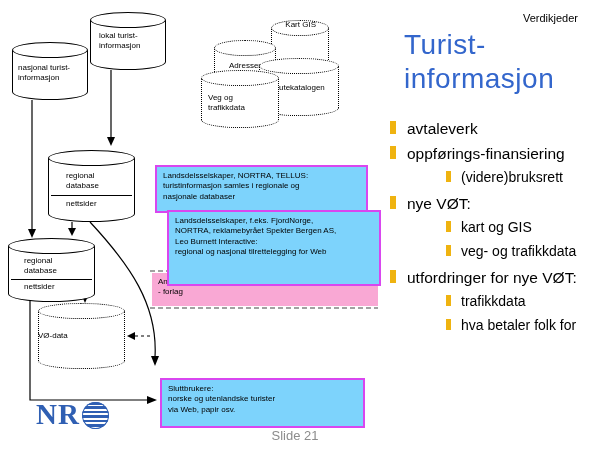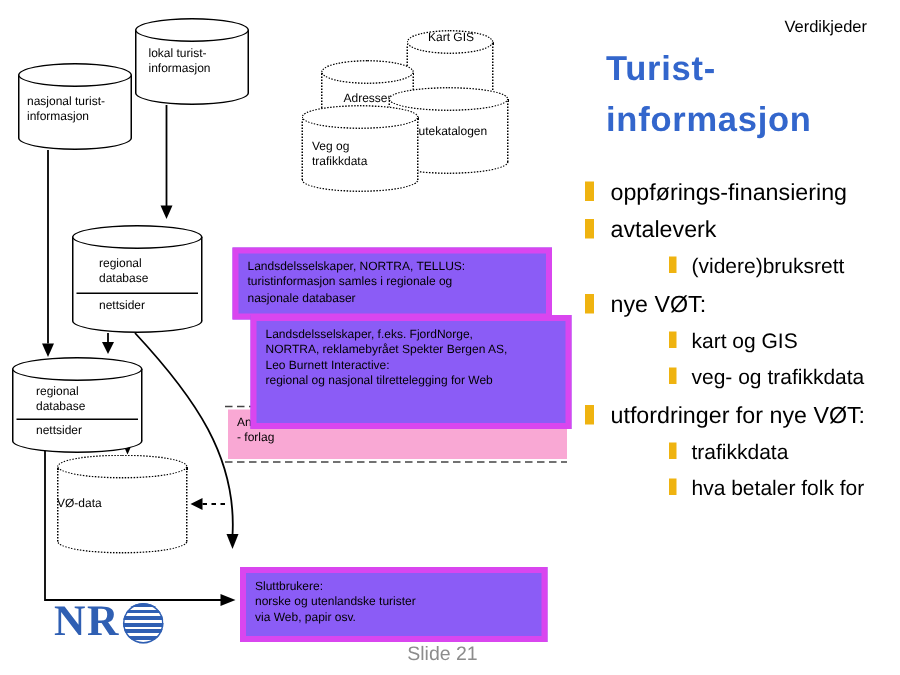--- a/index.html
+++ b/index.html
@@ -14,31 +14,31 @@
   .cyl-top,.cyl-bottom,.cyl-shell{position:absolute;background:#fff;box-sizing:border-box;}
   .cyl-top{left:0;right:0;top:0;height:16px;border:1.4px solid #000;border-radius:50%;z-index:3;}
   .cyl-shell{left:0;right:0;top:8px;bottom:8px;border-left:1.4px solid #000;border-right:1.4px solid #000;z-index:2;}
   .cyl-bottom{left:0;right:0;bottom:0;height:16px;border:1.4px solid #000;border-radius:50%;z-index:1;}
   .cyl.dotted .cyl-top,.cyl.dotted .cyl-bottom{border:1.6px dotted #000;}
   .cyl.dotted .cyl-shell{border-left:1.6px dotted #000;border-right:1.6px dotted #000;}
   .cyl-label{position:absolute;z-index:4;font-size:8px;line-height:1.25;}
   .cyl-div{position:absolute;z-index:4;left:3px;right:3px;border-top:1.1px solid #000;}
 
   
-  .note{position:absolute;z-index:5;background:#8b5cf6;border:4px solid #d946ef;
+  .note{position:absolute;z-index:5;background:#7dd3fc;border:2px solid #d946ef;
         font-size:8px;line-height:1.3;padding:4px 6px;box-sizing:border-box;}
   .note.noborder{border:none;background:#f9a8d4;z-index:4;}
 
   
   #connectors{position:absolute;left:0;top:0;z-index:1;pointer-events:none;}
 
   
   .eyebrow{position:absolute;top:12px;right:22px;font-size:11px;z-index:6;}
-  .title{position:absolute;left:404px;top:28px;width:190px;font-size:23px;line-height:34px;
-         font-weight:bold;color:#3366CC;letter-spacing:0.5px;z-index:6;}
+  .title{position:absolute;left:404px;top:28px;width:190px;font-size:28px;line-height:34px;
+         font-weight:normal;color:#3366CC;letter-spacing:0.5px;z-index:6;}
   .bullets{position:absolute;left:390px;top:119px;width:202px;z-index:6;}
   .b1,.b2{display:flex;align-items:flex-start;margin-bottom:6px;}
   .b1{font-size:15.5px;line-height:1.23;}
   .b2{font-size:14px;line-height:1.25;margin-left:44px;margin-bottom:7px;padding-left:12px;}
   .mk{flex:none;background:#EFB310;display:inline-block;}
   .b1 .mk{width:6px;height:13px;margin:2px 11px 0 0;}
   .b2 .mk{width:5px;height:11px;margin:2px 10px 0 0;}
 
   
   .logo{position:absolute;left:36px;top:400px;display:flex;align-items:flex-end;z-index:6;}
@@ -162,25 +162,25 @@
 via Web, papir osv.</div>
 
 <div class="eyebrow">Verdikjeder</div>
 
 <div class="title preline">Turist-
 informasjon</div>
 
 <div class="bullets">
   <div class="b1">
     <span class="mk"></span>
+    <span>avtaleverk</span>
+  </div>
+  <div class="b1">
+    <span class="mk"></span>
     <span>oppførings-finansiering</span>
-  </div>
-  <div class="b1">
-    <span class="mk"></span>
-    <span>avtaleverk</span>
   </div>
   <div class="b2">
     <span class="mk"></span>
     <span>(videre)bruksrett</span>
   </div>
   <div class="b1">
     <span class="mk"></span>
     <span>nye VØT:</span>
   </div>
   <div class="b2">

